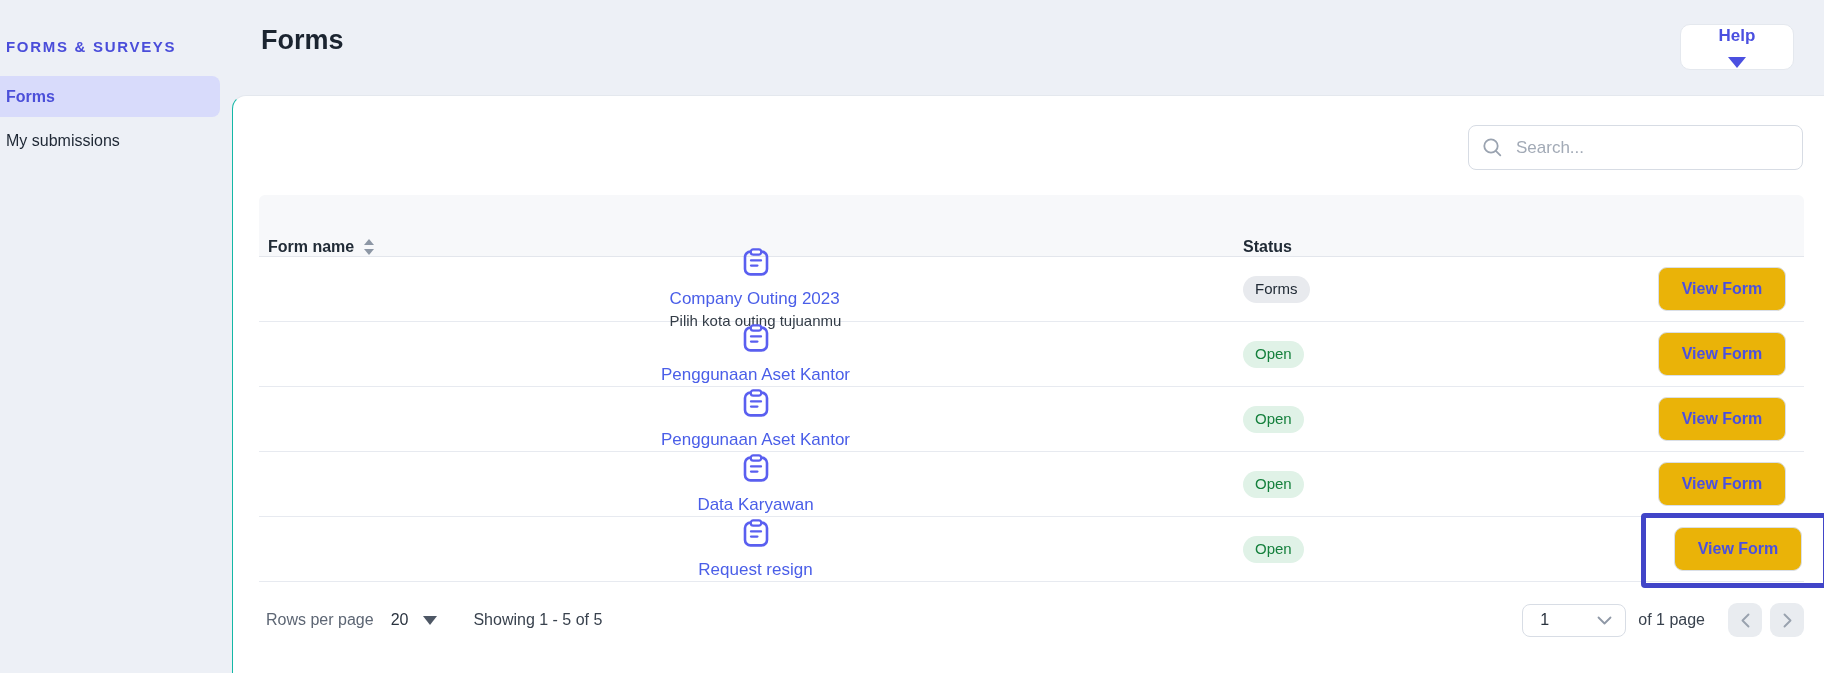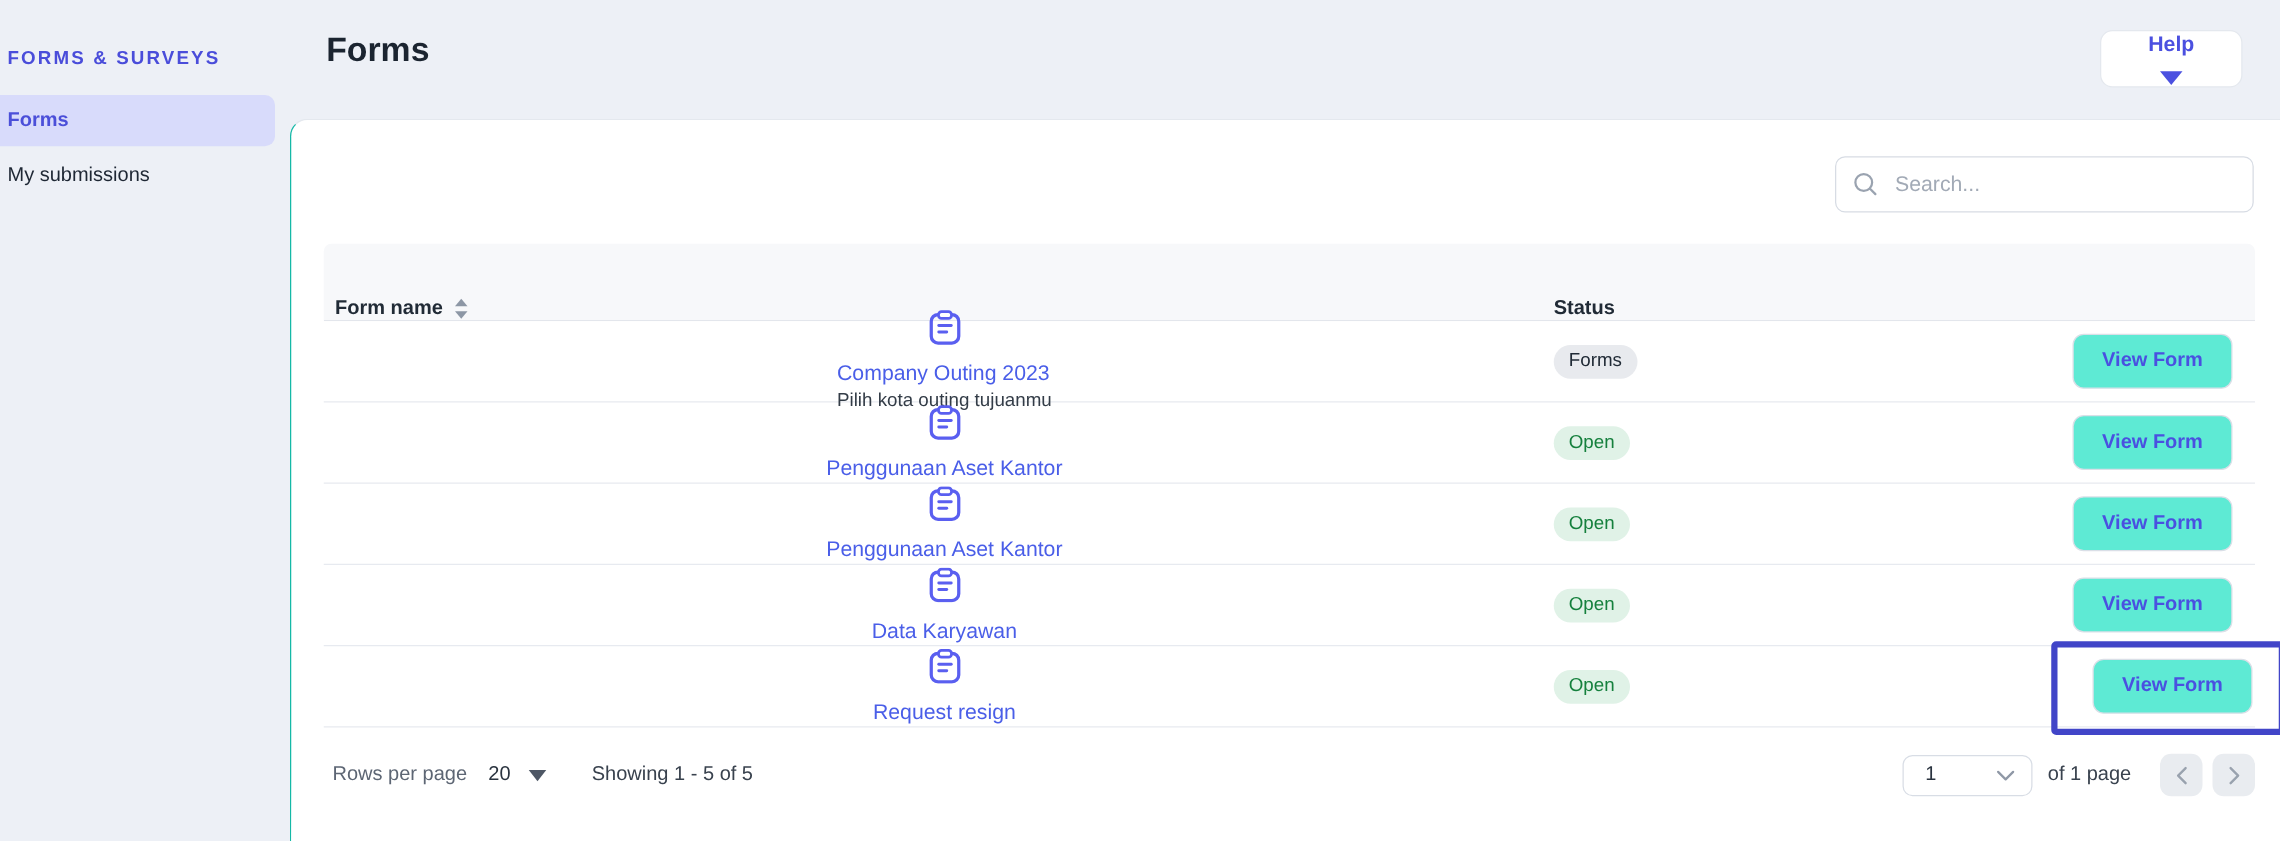--- a/index.html
+++ b/index.html
@@ -85,21 +85,21 @@
   .form-desc:empty { display:none; }
 
   .badge {
     display:inline-block; padding:4px 12px 5px; border-radius:14px;
     font-size:15px; line-height:18px;
   }
   .badge-closed { background:#e8eaee; color:#212b36; }
   .badge-open   { background:#e0f2e7; color:#15803d; }
 
   .view-btn {
-    width:128px; height:44px; background:#5eead4; border:1px solid #dadfe7;
+    width:128px; height:44px; background:#eab308; border:1px solid #dadfe7;
     border-radius:9px; font-family:inherit; font-size:16px; font-weight:bold;
     color:#4a50e0; cursor:pointer;
   }
   .highlight-box {
     border:5px solid #4145c8; border-radius:4px;
     padding:9px 21px 12px 28px; margin:-14px -26px -17px 0;
   }
 
   
   .tfoot { display:flex; align-items:center; padding:21px 0 0 7px; font-size:16px; }

